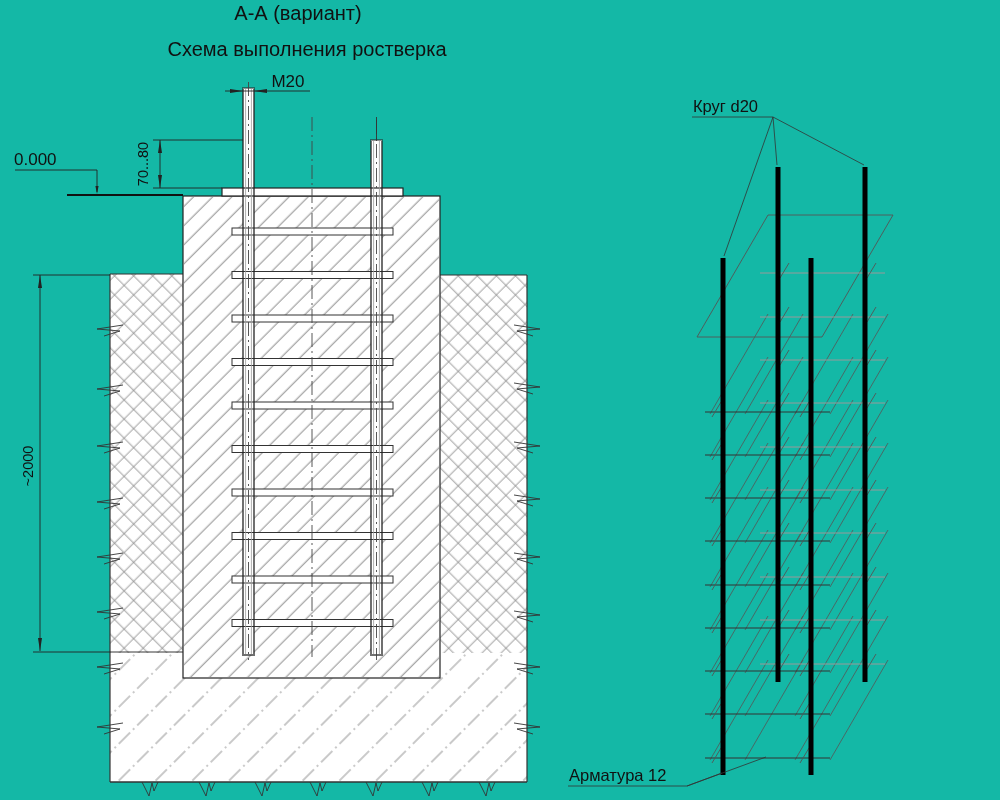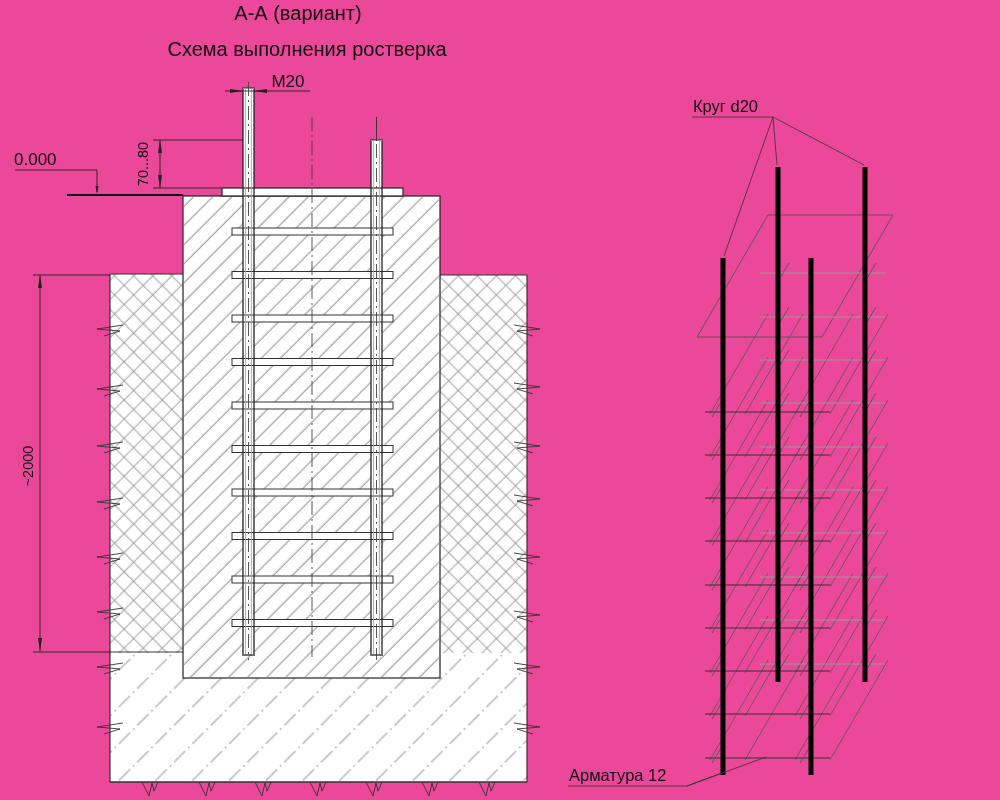--- a/index.html
+++ b/index.html
@@ -1,16 +1,16 @@
 <!DOCTYPE html>
 <html><head>
 <meta charset="utf-8">
 <style>
   html,body{margin:0;padding:0;background:#fff;}
-  .stage{position:relative;width:1000px;height:800px;background:#ec4899;overflow:hidden;
+  .stage{position:relative;width:1000px;height:800px;background:#14b8a6;overflow:hidden;
          font-family:"Liberation Sans", sans-serif;}
   svg text{fill:#111;font-family:"Liberation Sans", sans-serif;}
   .t-title{font-size:20px;}
   .t-dim{font-size:17px;}
   .t-dim-s{font-size:14.5px;}
   .t-lbl{font-size:16.5px;}
 </style>
 </head>
 <body>
 

